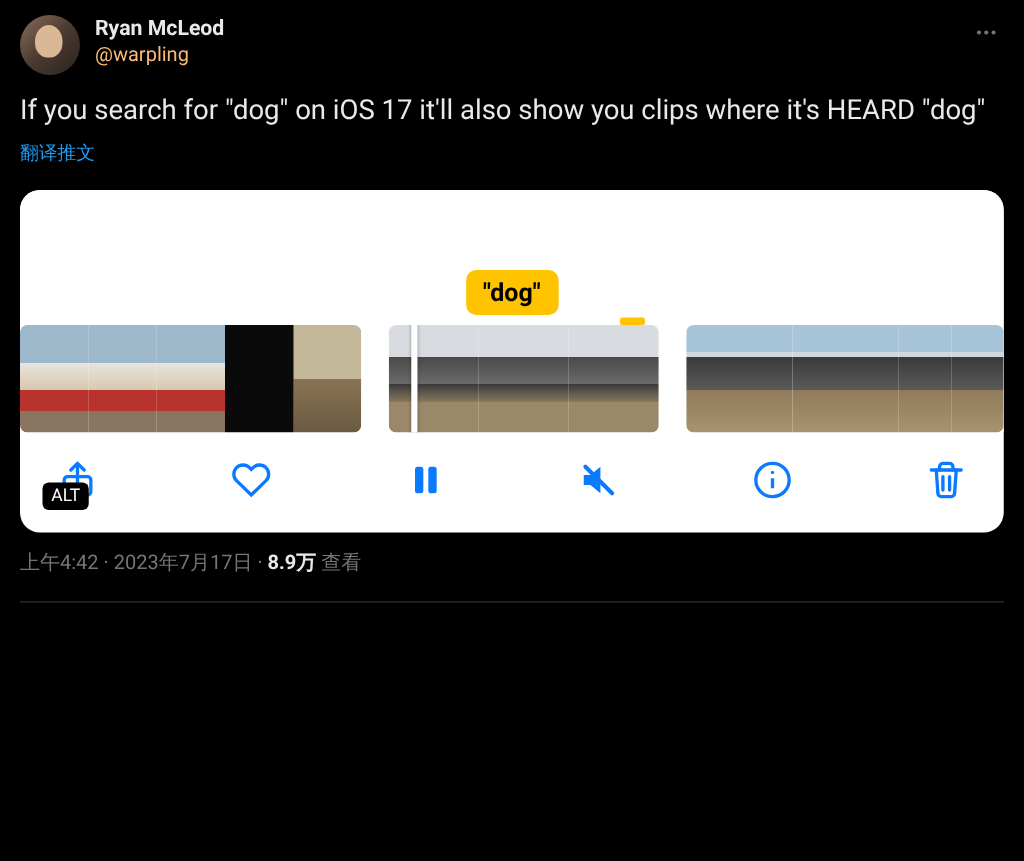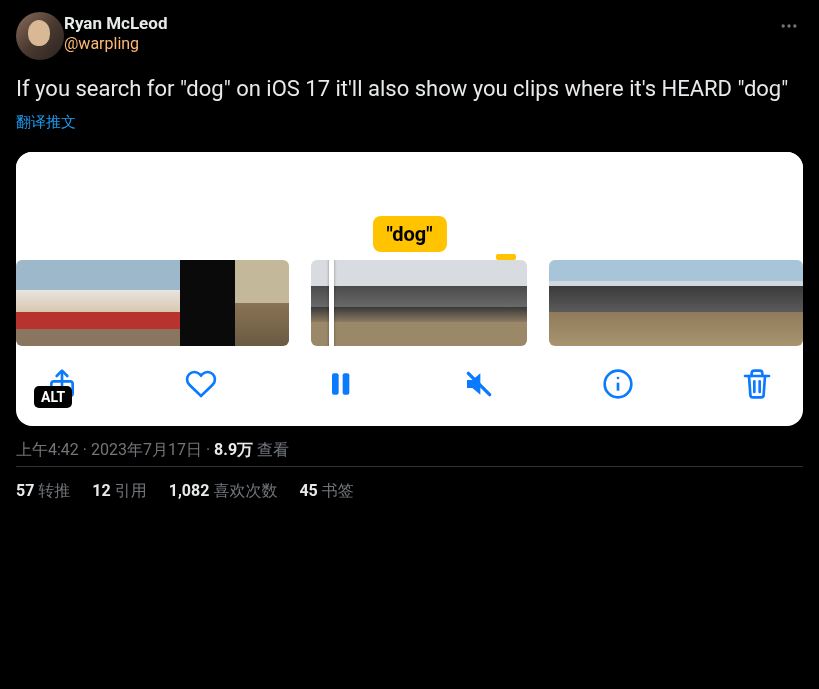--- a/index.html
+++ b/index.html
@@ -10,20 +10,21 @@
       width: 819px;
       height: 689px;
       overflow: hidden;
     }
     .tweet {
       padding: 12px 16px;
     }
     .header {
       display: flex;
       align-items: flex-start;
+      gap: 12px;
       margin-bottom: 14px;
     }
     .avatar {
       width: 48px;
       height: 48px;
       border-radius: 50%;
       background: linear-gradient(135deg, #8a6d5a 0%, #4a3a30 50%, #2a2420 100%);
       flex-shrink: 0;
       position: relative;
       overflow: hidden;
@@ -138,29 +139,29 @@
       padding: 22px 30px 26px;
     }
     .tool-btn { color: #0a7aff; display:flex; align-items:center; justify-content:center; }
     .tool-btn svg { width: 32px; height: 32px; }
     .alt-badge {
       position: absolute;
       left: 18px;
       bottom: 18px;
       background: #000;
       color: #fff;
-      font-weight: 700;
+      font-weight: 400;
       font-size: 14px;
       padding: 3px 7px;
       border-radius: 5px;
     }
     .meta {
       color: #71767b;
       font-size: 16px;
-      padding-bottom: 5px;
+      padding-bottom: 20px;
       border-bottom: 1px solid #2f3336;
     }
     .meta .views-count { color: #e7e9ea; font-weight: 700; }
     .stats {
       display: flex;
       gap: 22px;
       padding: 14px 0;
       font-size: 16px;
       color: #71767b;
     }
@@ -258,19 +259,13 @@
           </svg>
       </div>
     </div>
     <div class="alt-badge">ALT</div>
   </div>
 
   <div class="meta">
     <span>上午4:42</span> · <span>2023年7月17日</span> · <span class="views-count">8.9万</span> <span>查看</span>
   </div>
 
-  <div class="stats">
-    <div><span class="count">57</span><span>转推</span></div>
-    <div><span class="count">12</span><span>引用</span></div>
-    <div><span class="count">1,082</span><span>喜欢次数</span></div>
-    <div><span class="count">45</span><span>书签</span></div>
-  </div>
 </div>
 
 </body></html>

